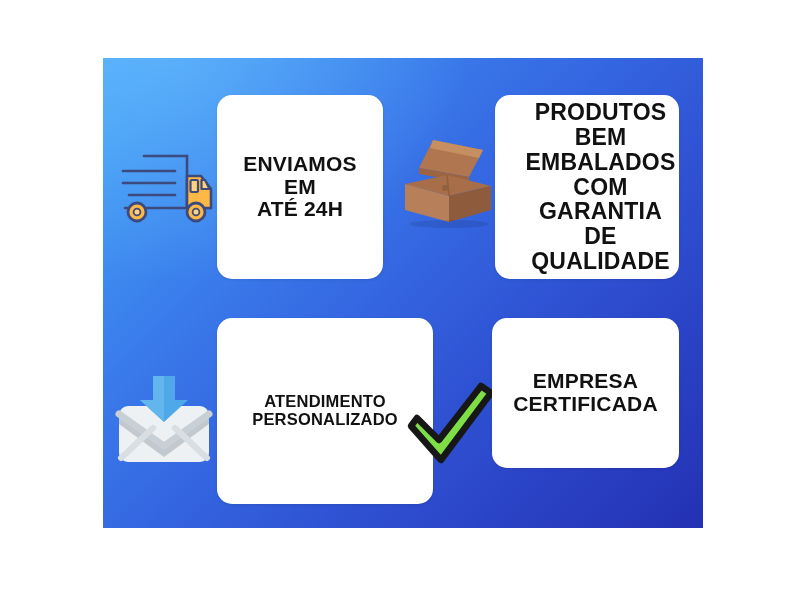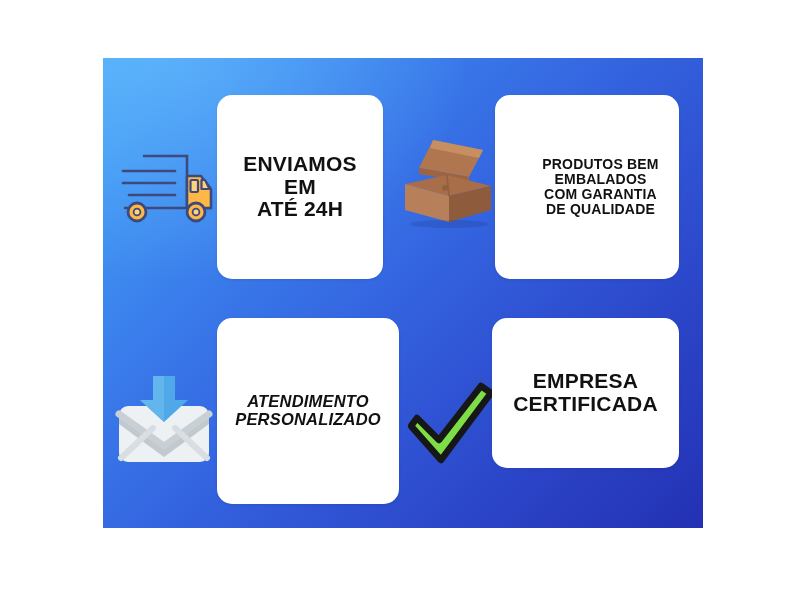--- a/index.html
+++ b/index.html
@@ -75,25 +75,25 @@
     color: #111111;
     font-weight: 800;
     letter-spacing: 0.2px;
     line-height: 1.08;
     white-space: pre-line;
     padding: 0 8px;
   }
 
   .card-1 { left: 114px; top: 37px;  width: 166px; height: 184px; }
   .card-2 { left: 392px; top: 37px;  width: 184px; height: 184px; }
-  .card-3 { left: 114px; top: 260px; width: 182px; height: 186px; font-style: italic; }
+  .card-3 { left: 114px; top: 260px; width: 216px; height: 186px; }
   .card-4 { left: 389px; top: 260px; width: 187px; height: 150px; }
 
   .card-1 .card-text { font-size: 21px; }
-  .card-2 .card-text { font-size: 14px; margin-left: 27px; }
+  .card-2 .card-text { font-size: 23px; margin-left: 27px; }
   .card-3 .card-text { font-size: 16.5px; }
   .card-4 .card-text { font-size: 21px; }
 
   
   .icon {
     position: absolute;
     display: block;
   }
   .icon-truck     { left: 16px;  top: 86px;  width: 96px;  height: 84px; }
   .icon-box       { left: 296px; top: 76px;  width: 98px;  height: 96px; }

